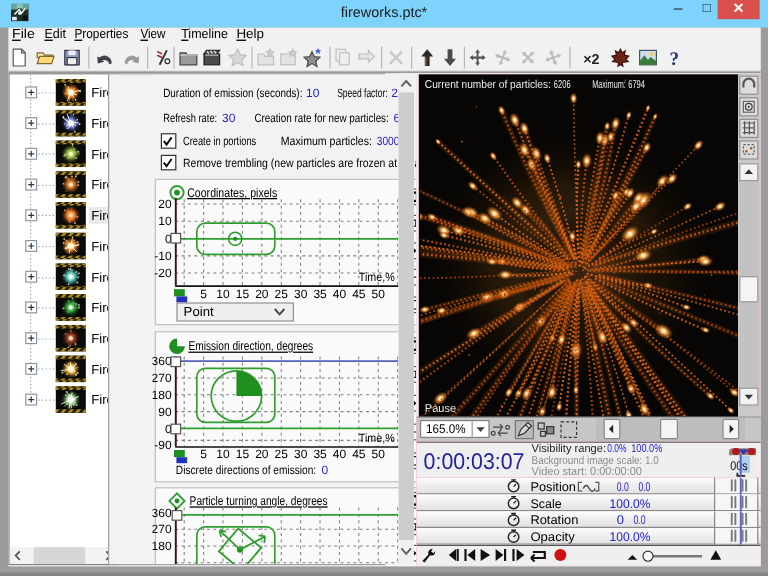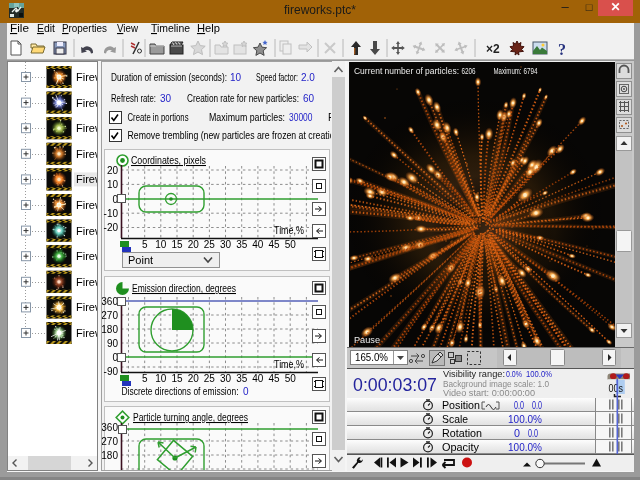--- a/index.html
+++ b/index.html
@@ -2,37 +2,37 @@
 <html><head>
 <meta charset="utf-8">
 <style>
 * { margin:0; padding:0; box-sizing:border-box; }
 html,body { width:640px; height:480px; overflow:hidden; }
 body { font-family:"Liberation Sans", sans-serif; font-size:11px; color:#000; background:#9b9b9b; position:relative; }
 #bottomedge { position:absolute; left:0; top:477px; width:640px; height:3px; background:#858585; }
 .abs { position:absolute; }
 
 
-#titlebar { position:absolute; left:0; top:0; width:640px; height:23px; background:#a16207; }
+#titlebar { position:absolute; left:0; top:0; width:640px; height:23px; background:#7dd3fc; }
 #titletext { position:absolute; left:0; top:3px; width:640px; text-align:center; font-size:12px; color:#1a1a1a; }
 #appicon { position:absolute; left:9px; top:3px; width:15px; height:15px; overflow:hidden; }
 #clientbg { position:absolute; left:7px; top:60px; width:627px; height:412px; background:#f5f5f5; border-top:1px solid #989898; }
 #btn-close { position:absolute; left:598px; top:0; width:35px; height:16px; background:#d9504c; color:#fff; text-align:center; font-size:12px; font-weight:bold; line-height:15px; }
 #btn-min { position:absolute; left:556px; top:0px; width:18px; height:16px; color:#1a1a1a; font-size:13px; text-align:center; line-height:13px;}
 #btn-max { position:absolute; left:580px; top:0px; width:18px; height:16px; color:#1a1a1a; font-size:11px; text-align:center; line-height:14px;}
 
 
 #menubar { position:absolute; left:7px; top:23px; width:627px; height:12px; background:#f1f1f1; }
 
 
 #toolbar { position:absolute; left:7px; top:35px; width:627px; height:25px; background:#f1f1f1; border-bottom:1px solid #b4b4b4; }
 
 
 #treepanel { position:absolute; left:7px; top:61px; width:91px; height:410px; background:#fff; border:1px solid #828282; }
-#midpanel { position:absolute; left:101px; top:61px; width:231px; height:410px; background:#f2f2f2; border:1px solid #a0a0a0; border-right:none;}
+#midpanel { position:absolute; left:90px; top:61px; width:231px; height:410px; background:#f2f2f2; border:1px solid #a0a0a0; border-right:none;padding-left:36px;}
 #midscroll { position:absolute; left:332px; top:61px; width:13px; height:410px; background:#f0f0f0; }
 #rightpanel { position:absolute; left:347px; top:61px; width:287px; height:410px; background:#e4e4e4; }
 </style>
 </head>
 <body>
 <div id="titlebar">
   <div id="titletext">fireworks.ptc*</div>
   <div id="appicon"><svg width="15" height="15" xmlns="http://www.w3.org/2000/svg">
         <rect width="15" height="15" fill="#222c28"></rect>
         <rect x="0" y="0" width="6" height="5" fill="#66a39c"></rect>

